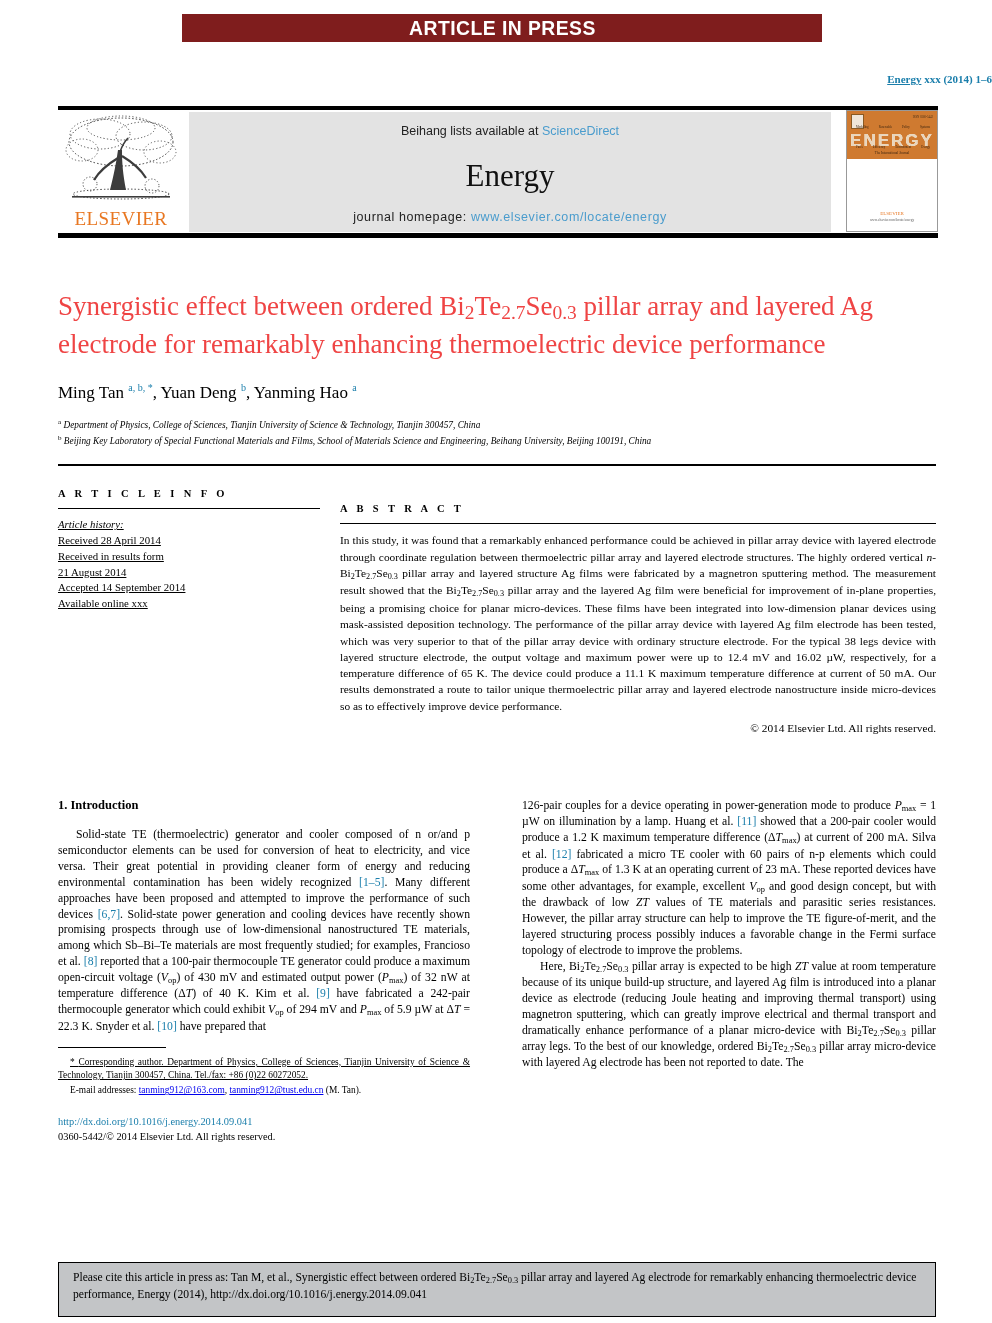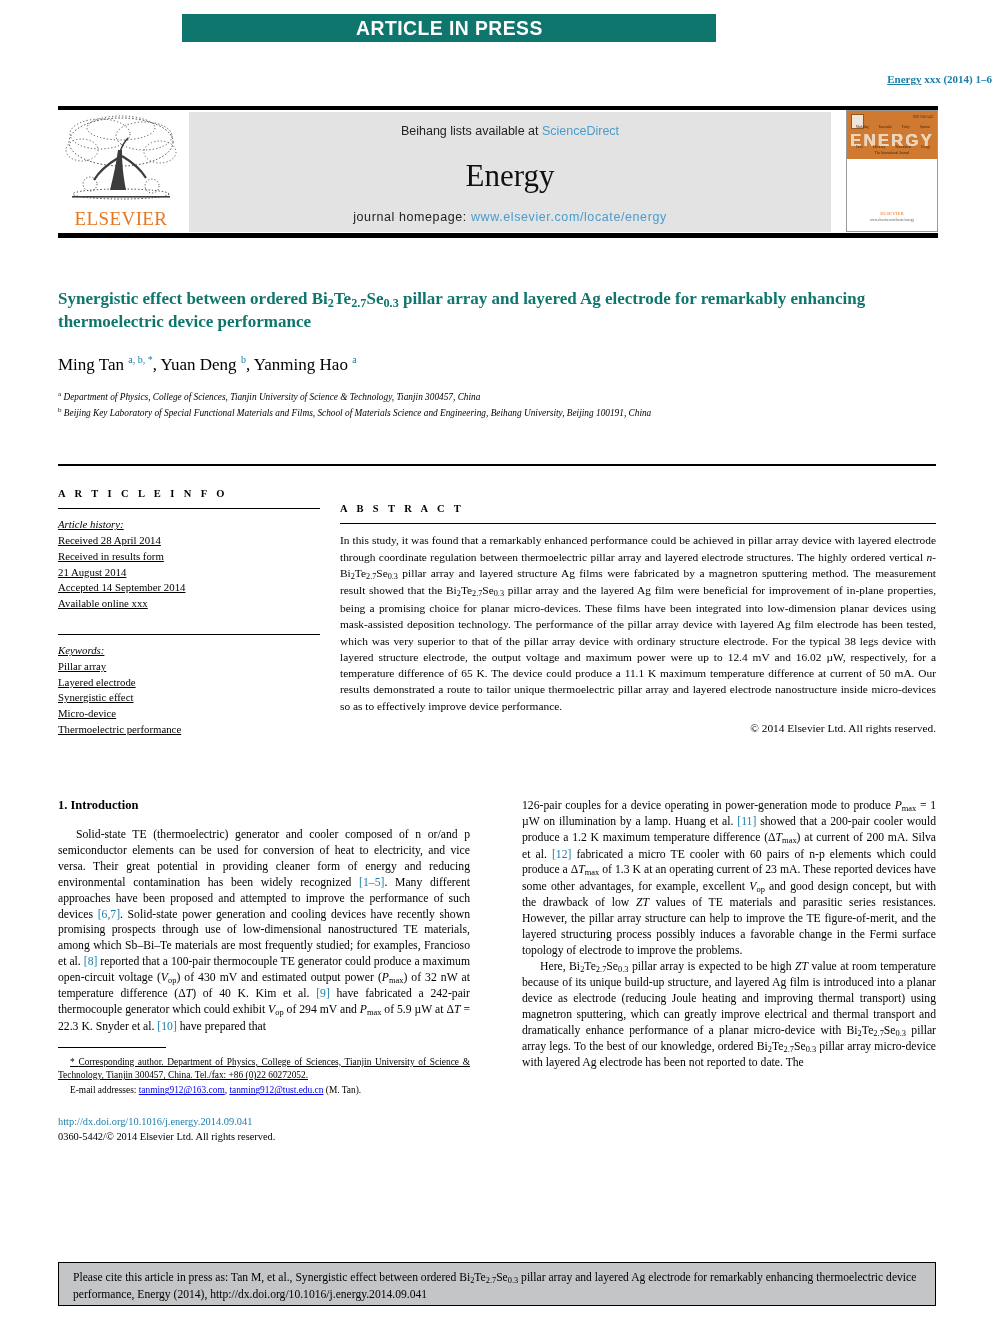--- a/index.html
+++ b/index.html
@@ -11,22 +11,22 @@
     font-family: "Liberation Serif", serif;
     color: #000;
     position: relative;
     overflow: hidden;
   }
 
   
   .aip-banner {
     position: absolute;
     left: 182px; top: 14px;
-    width: 534px; height: 28px;
-    background: #0f766e;
+    width: 640px; height: 28px;
+    background: #7f1d1d;
     display: flex; align-items: center; justify-content: center;
   }
   .aip-banner span {
     font-family: "Liberation Sans", sans-serif;
     font-weight: bold;
     font-size: 21px;
     letter-spacing: 0.5px;
     color: #ffffff;
     transform: scaleX(0.92);
   }
@@ -104,21 +104,21 @@
   }
   .cover-energy span { color:#e9d5bb; }
   .cover-sub { position:absolute; left:0; top:40px; width:100%; text-align:center; font-size:3.4px; color:#3a2410; }
   .cover-foot { position:absolute; left:0; bottom:8px; width:100%; text-align:center; font-size:3.4px; color:#555; line-height:1.6; }
   .cover-foot .el { color:#e87722; font-size:5px; }
 
   
   .title-block { position:absolute; left:58px; top:288px; width:878px; }
   .paper-title {
     font-family:"Liberation Serif", serif;
-    font-size:17px; line-height:1.34; color:#0f766e; font-weight:bold;
+    font-size:27px; line-height:1.34; color:#ef4444; font-weight:normal;
     margin:0;
   }
   .authors {
     margin-top:20px;
     font-family:"Liberation Serif", serif;
     font-size:17px; color:#000;
   }
   .authors sup { color:#1a7eab; font-size:10px; vertical-align:super; }
   .affil {
     margin-top:14px;
@@ -175,21 +175,21 @@
     text-decoration:underline;
   }
   .email-line { margin-top:2px; text-indent:12px; font-size:9.4px; line-height:1.42;}
 
   .doi-block { margin-top:16px; font-size:10.4px; line-height:1.45; }
   .doi-block .doi { color:#1a7eab; }
 
   
   .cite-box {
     position:absolute; left:58px; top:1262px;
-    width:878px; height:44px;
+    width:878px; height:55px;
     background:#c3c5c7;
     border:1.5px solid #000;
     padding:7px 14px;
   }
   .cite-text { font-size:11.6px; line-height:1.46; color:#000; }
 
   sub { font-size:0.72em; vertical-align:-0.22em; }
 </style>
 </head>
 <body>
@@ -283,31 +283,20 @@
   <div class="sec-head">A R T I C L E   I N F O</div>
   <div class="hr-thin"></div>
   <div class="info-body">
     <div class="ital">Article history:</div>
     <div>Received 28 April 2014</div>
     <div>Received in results form</div>
     <div>21 August 2014</div>
     <div>Accepted 14 September 2014</div>
     <div>Available online xxx</div>
   </div>
-  <div class="kw-block">
-    <div class="hr-thin"></div>
-    <div class="info-body">
-      <div class="ital">Keywords:</div>
-      <div>Pillar array</div>
-      <div>Layered electrode</div>
-      <div>Synergistic effect</div>
-      <div>Micro-device</div>
-      <div>Thermoelectric performance</div>
-    </div>
-  </div>
 </div>
 
 <div class="abs-col">
   <div class="sec-head">A B S T R A C T</div>
   <div class="hr-thin"></div>
   <div class="abstract-text">In this study, it was found that a remarkably enhanced performance could be achieved in pillar array device with layered electrode through coordinate regulation between thermoelectric pillar array and layered electrode structures. The highly ordered vertical <i>n</i>-Bi<sub>2</sub>Te<sub>2.7</sub>Se<sub>0.3</sub> pillar array and layered structure Ag films were fabricated by a magnetron sputtering method. The measurement result showed that the Bi<sub>2</sub>Te<sub>2.7</sub>Se<sub>0.3</sub> pillar array and the layered Ag film were beneficial for improvement of in-plane properties, being a promising choice for planar micro-devices. These films have been integrated into low-dimension planar devices using mask-assisted deposition technology. The performance of the pillar array device with layered Ag film electrode has been tested, which was very superior to that of the pillar array device with ordinary structure electrode. For the typical 38 legs device with layered structure electrode, the output voltage and maximum power were up to 12.4 mV and 16.02 µW, respectively, for a temperature difference of 65 K. The device could produce a 11.1 K maximum temperature difference at current of 50 mA. Our results demonstrated a route to tailor unique thermoelectric pillar array and layered electrode nanostructure inside micro-devices so as to effectively improve device performance.</div>
   <div class="copyright">© 2014 Elsevier Ltd. All rights reserved.</div>
 </div>
 
 <div class="body-left">

